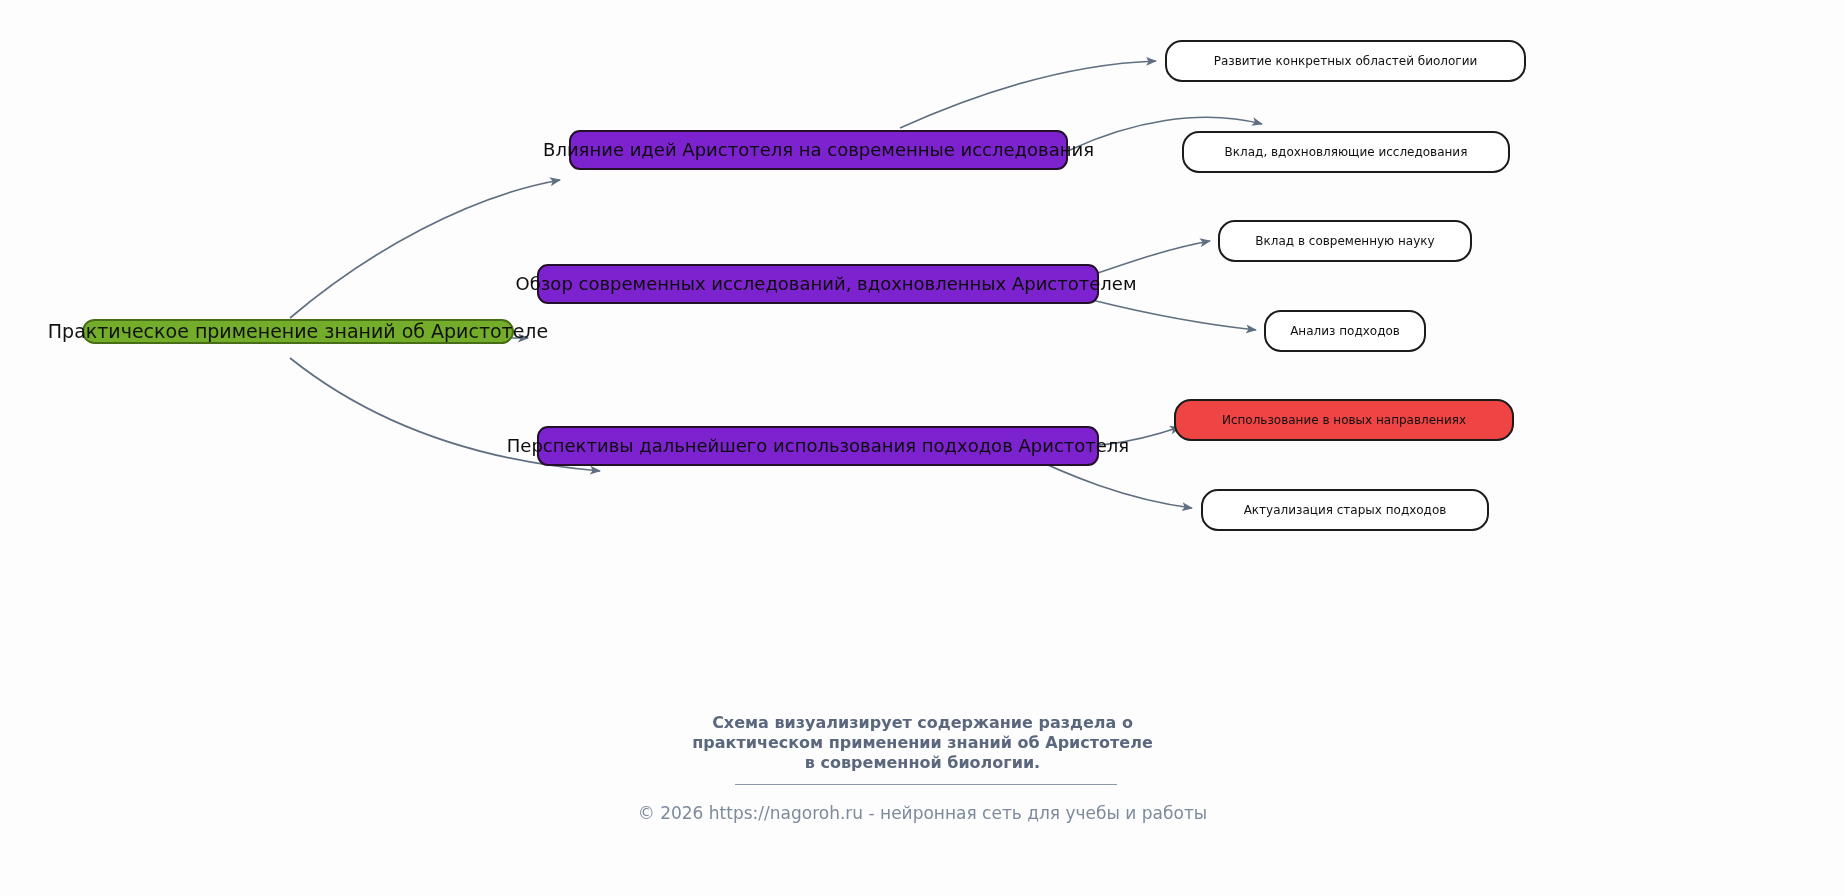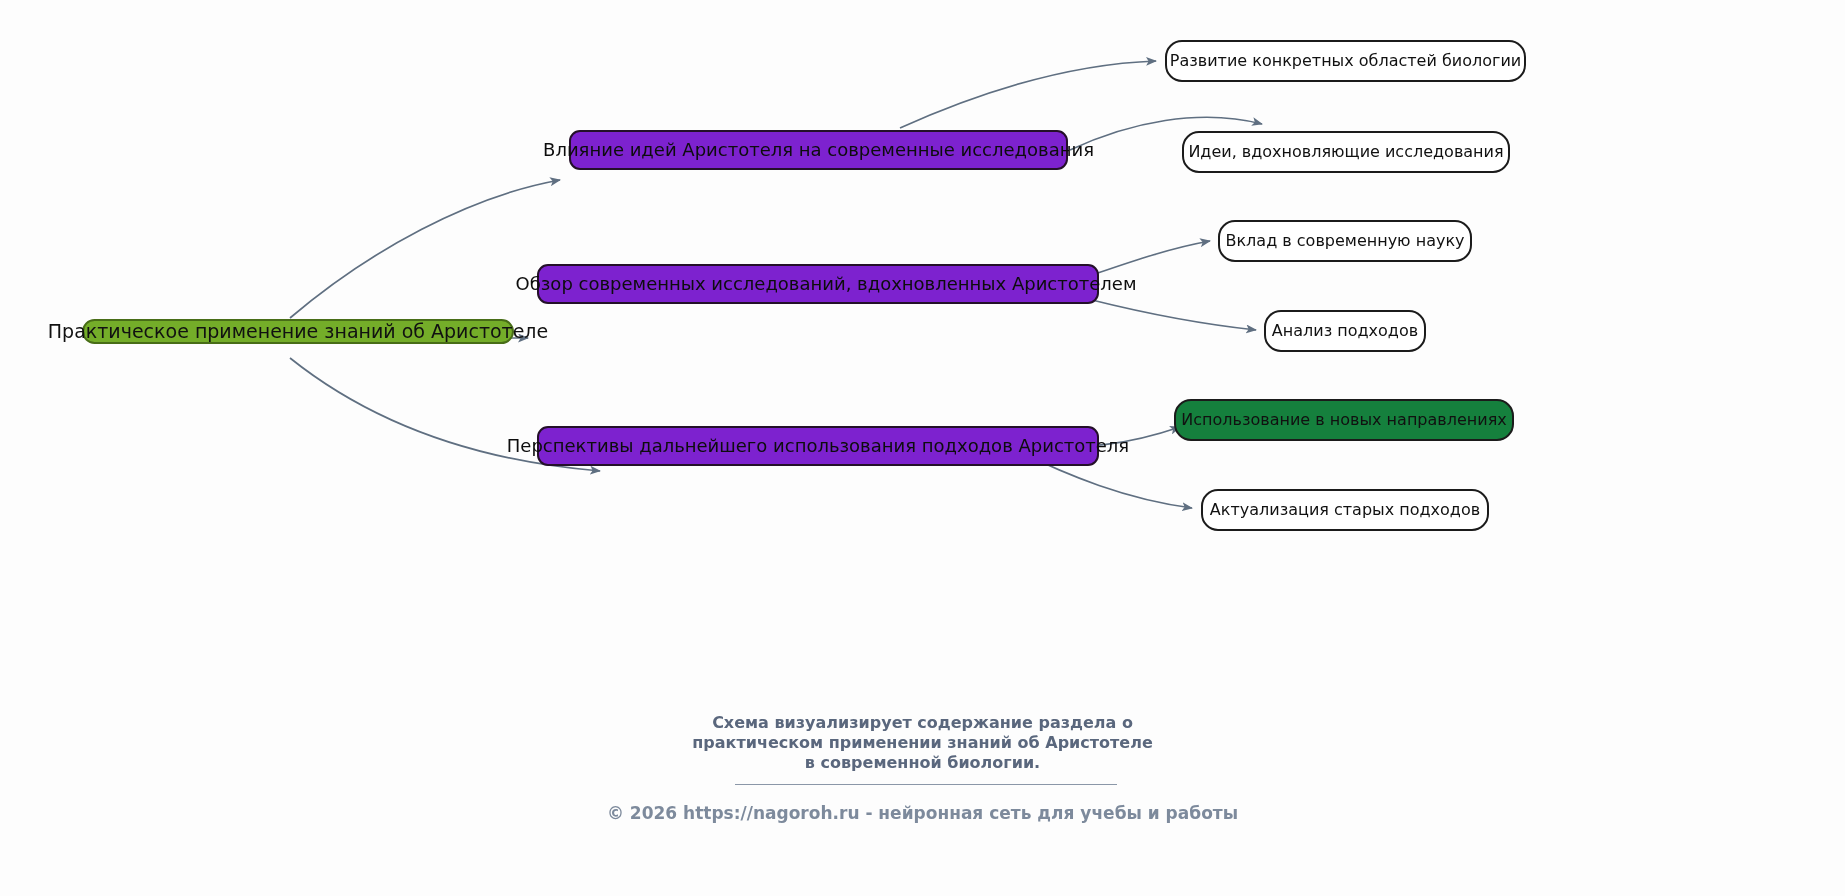--- a/index.html
+++ b/index.html
@@ -50,21 +50,21 @@
     border-radius: 11px;
     color: #0d0d0d;
     font-size: 18px;
     font-weight: 400;
   }
   .node-leaf {
     background: #ffffff;
     border: 2px solid #1b1b1b;
     border-radius: 17px;
     color: #111111;
-    font-size: 16px;
+    font-size: 12px;
   }
   .caption {
     position: absolute;
     left: 0;
     width: 1845px;
     text-align: center;
     color: #5a677d;
     font-size: 16px;
     font-weight: bold;
     line-height: 20px;
@@ -74,21 +74,20 @@
     height: 0;
     border-top: 1px solid #8b97a8;
   }
   .copyright {
     position: absolute;
     left: 0;
     width: 1845px;
     text-align: center;
     color: #7d8a9c;
     font-size: 17px;
-    font-weight: bold;
   }
 </style>
 </head>
 <body>
 
 <div id="canvas" style="background: rgb(253, 253, 253);">
 
   <svg id="edges" viewBox="0 0 1845 896" xmlns="http://www.w3.org/2000/svg">
     <defs>
       <marker id="ah" markerWidth="11" markerHeight="9" refX="10" refY="4.5" orient="auto" markerUnits="userSpaceOnUse">
@@ -111,24 +110,24 @@
     </g>
   </svg>
 
   <div class="node node-root" id="n-root" style="left: 40px; top: 319px; width: 432px; height: 25px; background: rgb(116, 173, 41); border-color: rgb(72, 109, 23); margin-left: 42px;">Практическое применение знаний об Аристотеле</div>
 
   <div class="node node-branch" id="n-b1" style="left: 569px; top: 130px; width: 499px; height: 40px; background: rgb(125, 34, 207); border-color: rgb(36, 16, 41);">Влияние идей Аристотеля на современные исследования</div>
   <div class="node node-branch" id="n-b2" style="left: 537px; top: 264px; width: 562px; height: 40px; background: rgb(125, 34, 207); border-color: rgb(36, 16, 41); padding-left: 16px;">Обзор современных исследований, вдохновленных Аристотелем</div>
   <div class="node node-branch" id="n-b3" style="left: 537px; top: 398px; width: 562px; height: 40px; background: rgb(125, 34, 207); border-color: rgb(36, 16, 41); margin-top: 28px;">Перспективы дальнейшего использования подходов Аристотеля</div>
 
   <div class="node node-leaf" id="n-l11" style="left: 1165px; top: 40px; width: 361px; height: 42px; background: rgb(255, 255, 255); border-color: rgb(27, 27, 27);">Развитие конкретных областей биологии</div>
-  <div class="node node-leaf" id="n-l12" style="left: 1182px; top: 131px; width: 328px; height: 42px; background: rgb(255, 255, 255); border-color: rgb(27, 27, 27);">Идеи, вдохновляющие исследования</div>
+  <div class="node node-leaf" id="n-l12" style="left: 1182px; top: 131px; width: 328px; height: 42px; background: rgb(255, 255, 255); border-color: rgb(27, 27, 27);">Вклад, вдохновляющие исследования</div>
   <div class="node node-leaf" id="n-l21" style="left: 1218px; top: 220px; width: 254px; height: 42px; background: rgb(255, 255, 255); border-color: rgb(27, 27, 27);">Вклад в современную науку</div>
   <div class="node node-leaf" id="n-l22" style="left: 1264px; top: 310px; width: 162px; height: 42px; background: rgb(255, 255, 255); border-color: rgb(27, 27, 27);">Анализ подходов</div>
-  <div class="node node-leaf" id="n-l31" style="left: 1174px; top: 399px; width: 340px; height: 42px; background: #15803d; border-color: rgb(27, 27, 27);">Использование в новых направлениях</div>
+  <div class="node node-leaf" id="n-l31" style="left: 1174px; top: 399px; width: 340px; height: 42px; background: #ef4444; border-color: rgb(27, 27, 27);">Использование в новых направлениях</div>
   <div class="node node-leaf" id="n-l32" style="left: 1201px; top: 489px; width: 288px; height: 42px; background: rgb(255, 255, 255); border-color: rgb(27, 27, 27); text-align: center;">Актуализация старых подходов</div>
 
   <div class="caption" style="top: 733px; color: rgb(90, 103, 125);">практическом применении знаний об Аристотеле</div>
   <div class="caption" style="top: 713px; color: rgb(90, 103, 125);">Схема визуализирует содержание раздела о</div>
   <div class="caption" style="top: 753px; color: rgb(90, 103, 125);">в современной биологии.</div>
 
   <div class="caption-rule" style="left:735px; top:784px; width:382px;"></div>
 
   <div class="copyright" style="top: 803px; color: rgb(125, 138, 156);">© 2026 https://nagoroh.ru - нейронная сеть для учебы и работы</div>
 

